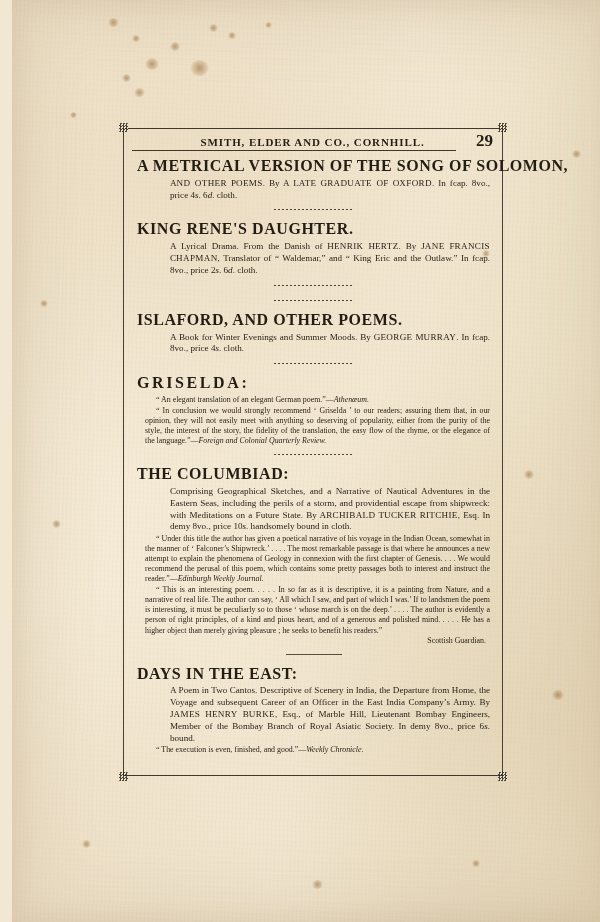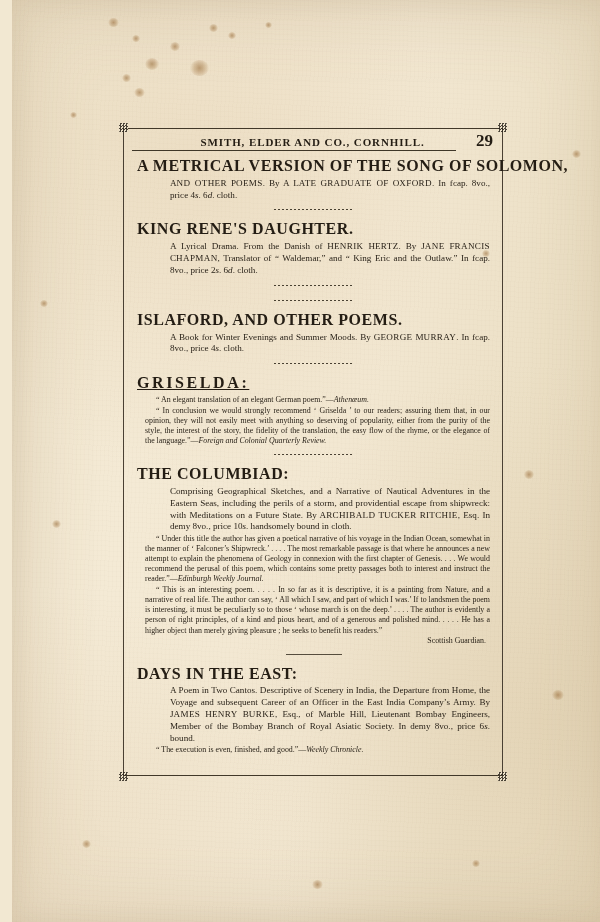--- a/index.html
+++ b/index.html
@@ -126,21 +126,21 @@
   .entry { margin-bottom: 0; }
 
   h2.bt {
     margin: 0 0 2px 0;
     font-size: 16px;
     font-weight: bold;
     letter-spacing: .55px;
     line-height: 1.24;
     white-space: nowrap;
   }
-  h2.bt.spaced { letter-spacing: 2.6px; text-decoration: underline; }
+  h2.bt.spaced { letter-spacing: 2.6px; }
 
   .desc {
     margin: 0;
     padding-left: 33px;
     font-size: 9.1px;
     line-height: 1.30;
     text-align: justify;
     text-align-last: left;
     hyphens: manual;
   }

